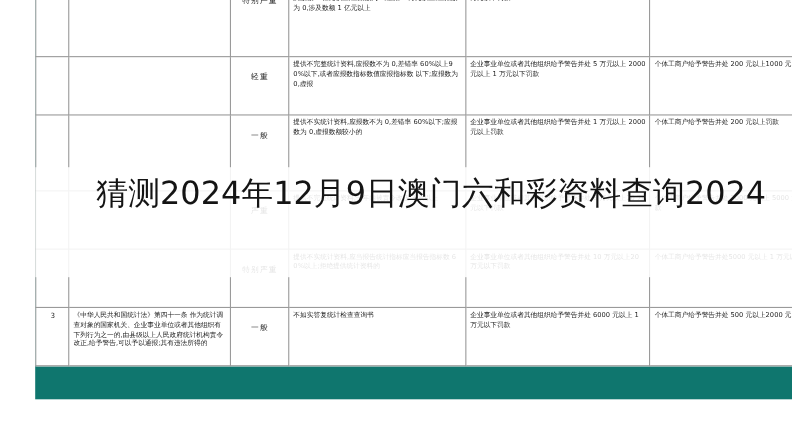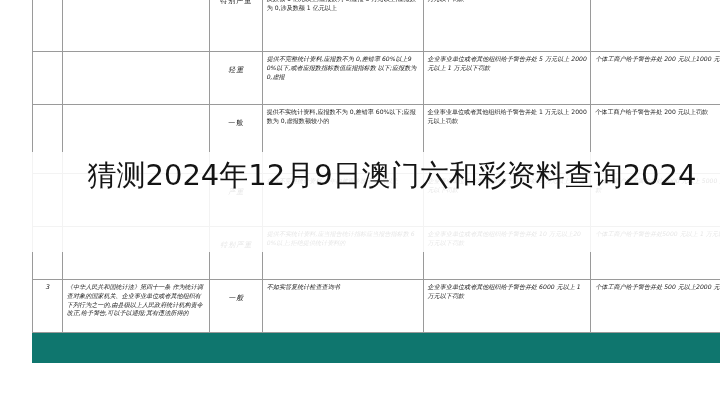--- a/index.html
+++ b/index.html
@@ -64,21 +64,21 @@
     width: 138px;
   }
   .doc-table td.c-pen2 {
     width: 132px;
   }
   .c-level span {
     display: inline-block;
     padding-top: 10px;
   }
   .row-tall td { height: 62px; }
-  .row-mid td { height: 46px; font-style: italic; }
+  .row-mid td { height: 46px; }
 
   .hdr-strip {
     position: absolute;
     top: -18px;
     left: 487px;
     width: 233px;
     height: 22px;
     display: flex;
   }
   .hdr-cell {

